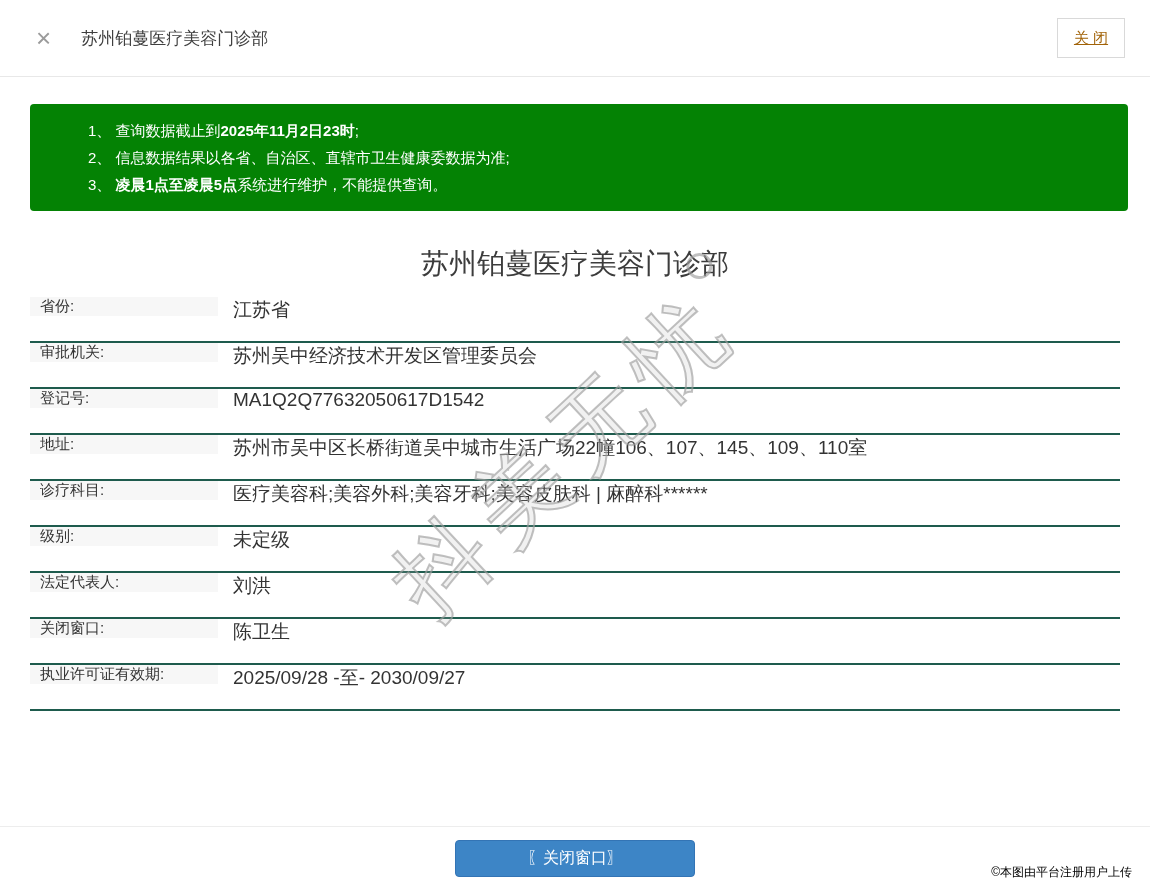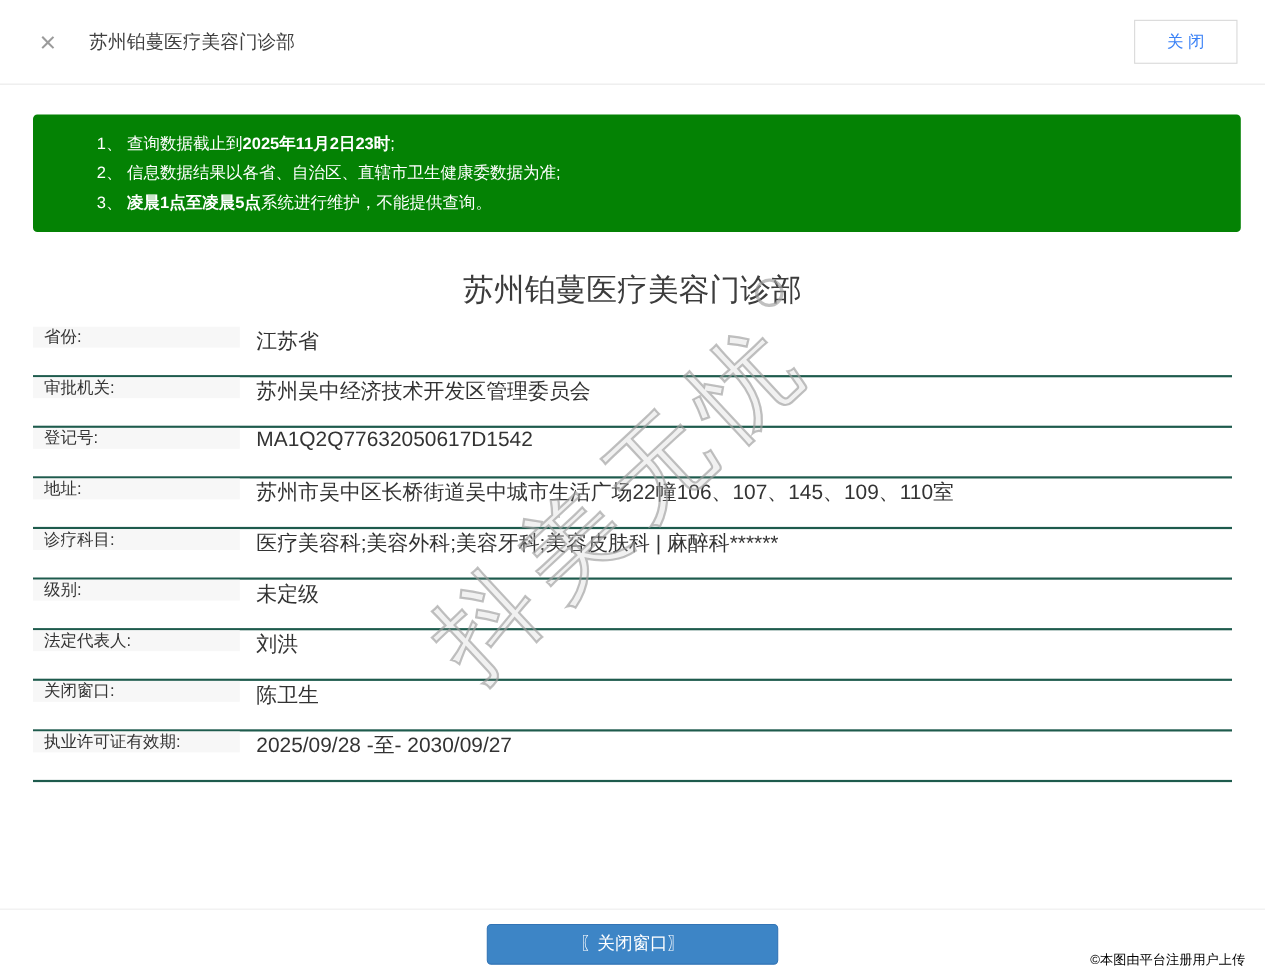--- a/index.html
+++ b/index.html
@@ -26,28 +26,29 @@
     cursor: pointer;
     margin-right: 30px;
     font-weight: 400;
   }
   .header-title {
     font-size: 17px;
     color: #3f3f3f;
   }
   .header-spacer { flex: 1; }
   .header-close-btn {
-    width: 94px;
+    width: 68px;
     height: 40px;
     background: #fff;
     border: 1px solid #d9d9d9;
     font-size: 15px;
-    color: #3b82f6;
+    color: #a16207;
     cursor: pointer;
     font-family: inherit;
+    text-decoration: underline;
   }
 
   
   .notice {
     margin: 27px 22px 0 30px;
     background: #048204;
     border-radius: 4px;
     padding: 13px 20px 13px 58px;
     color: #fff;
     font-size: 15px;
@@ -122,21 +123,21 @@
     position: absolute;
     left: 0; right: 0;
     top: 826px;
     border-top: 1px solid #ededed;
   }
   .footer-close-btn {
     position: absolute;
     top: 840px;
     left: 50%;
     transform: translateX(-50%);
-    width: 265px;
+    width: 240px;
     height: 37px;
     background: #3d85c6;
     border: 1px solid #3374b5;
     border-radius: 4px;
     color: #fff;
     font-size: 16px;
     cursor: pointer;
     font-family: inherit;
   }
   .copyright {

